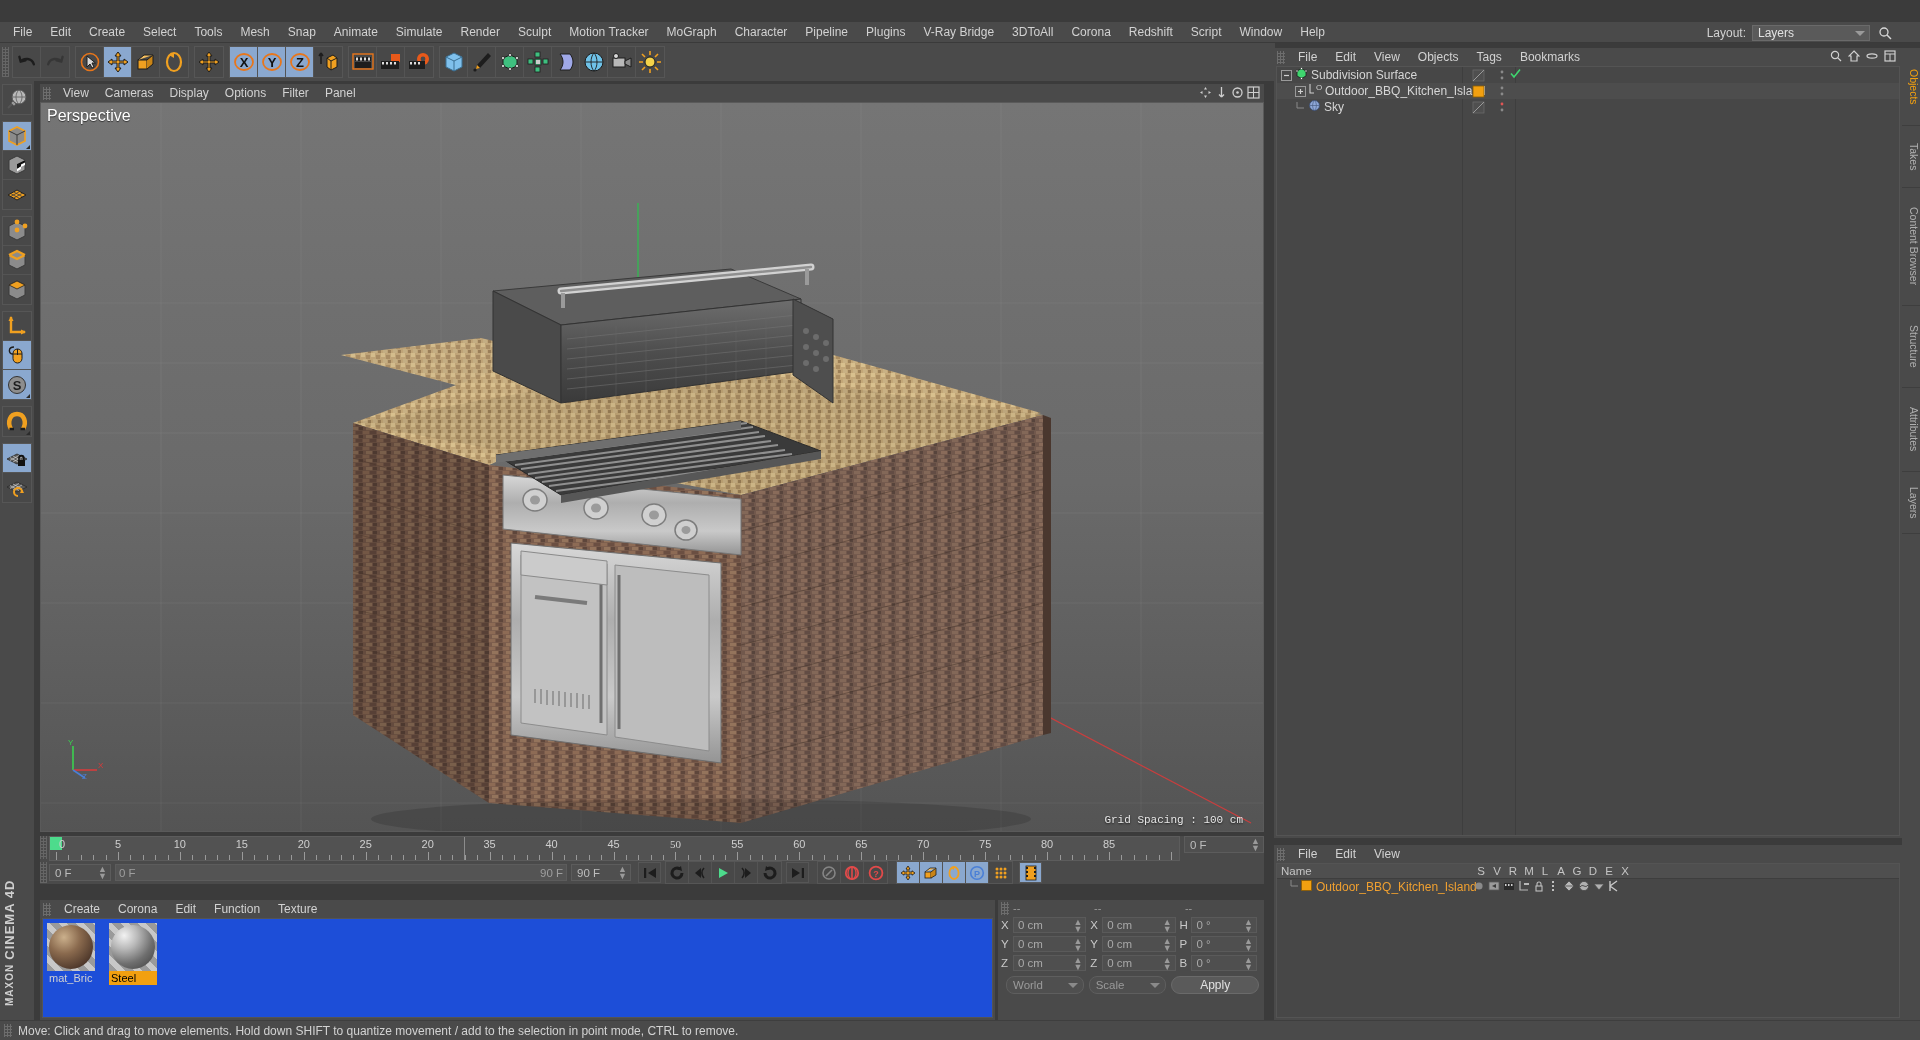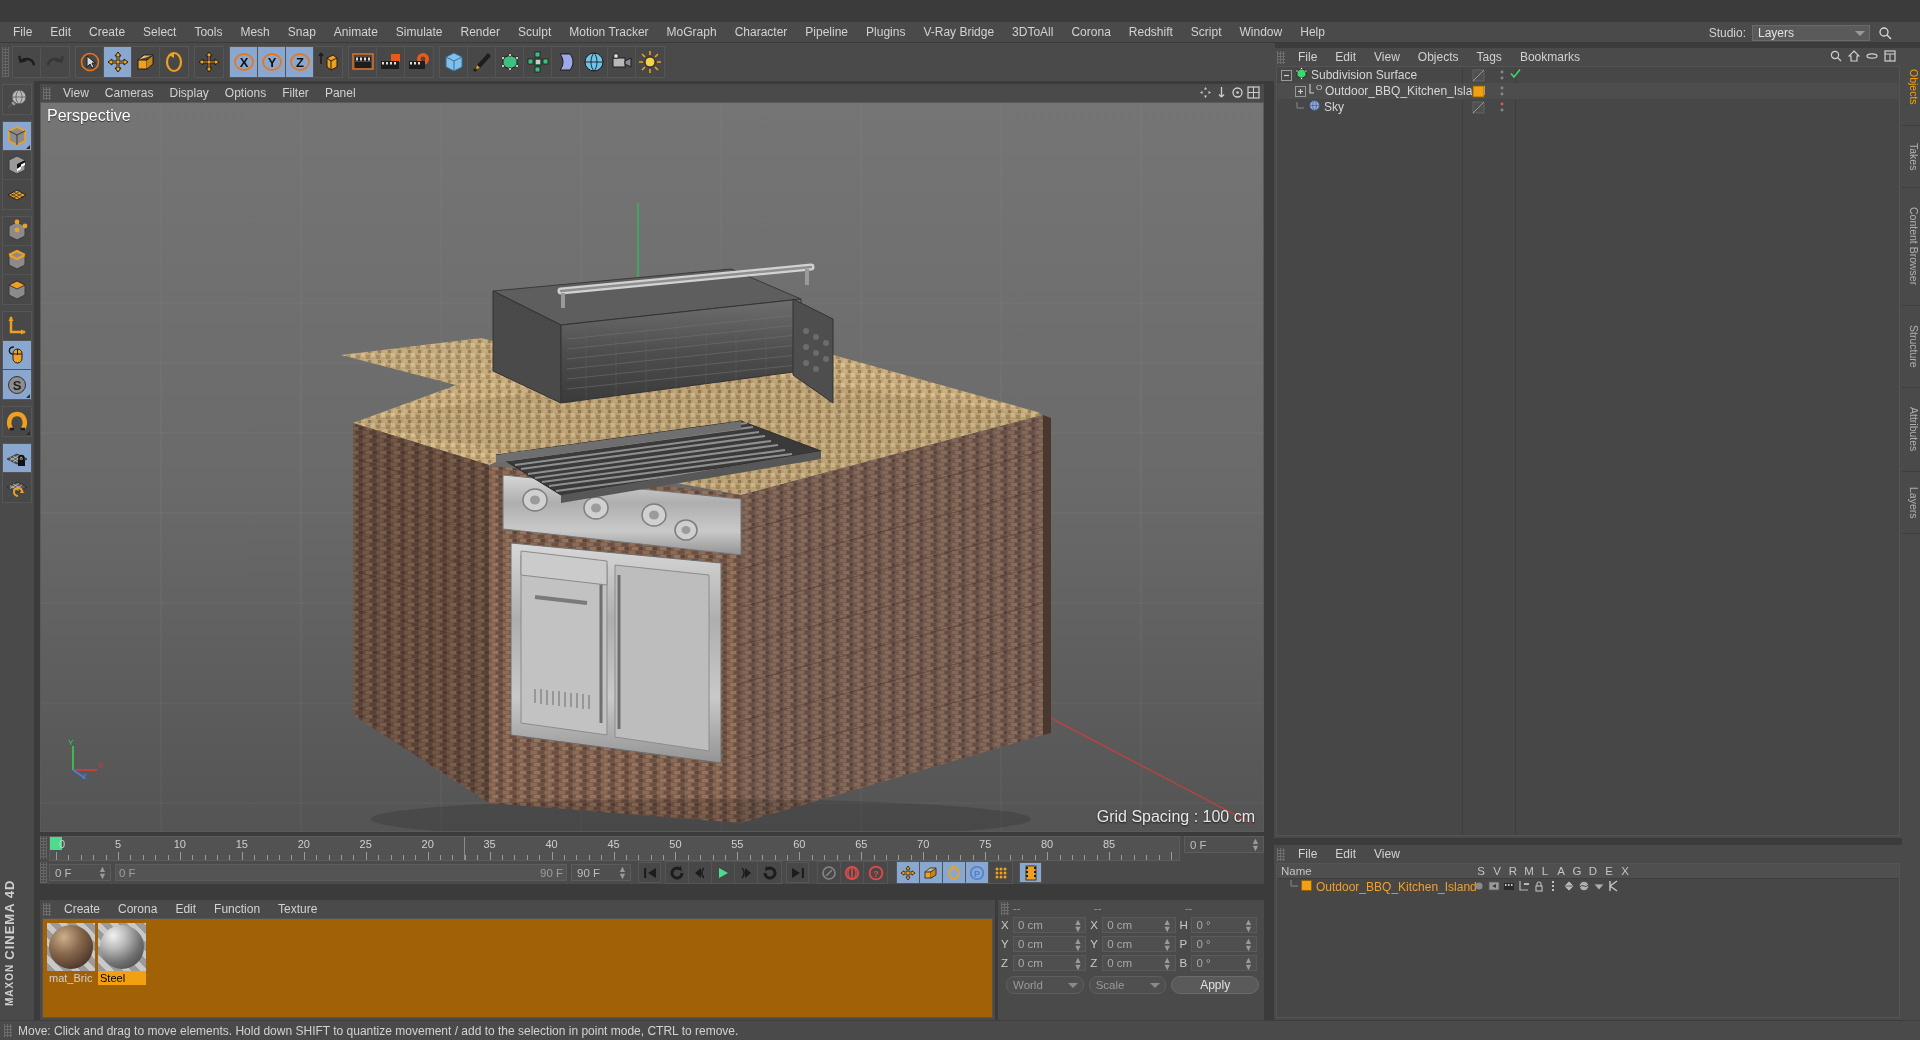--- a/index.html
+++ b/index.html
@@ -130,22 +130,22 @@
   .viewport {
     position: absolute; top: 18px; left: 0; width: 1224px; height: 730px;
     background: linear-gradient(180deg, #6e6e6e 0%, #646464 55%, #565656 100%);
     overflow: hidden; border: 1px solid #5a5a5a;
   }
   .persp-label {
     position: absolute; top: 3px; left: 3px; color: #ffffff; font-size: 16px;
     padding: 1px 5px 1px 3px; z-index: 5; text-shadow: 0 1px 1px rgba(0,0,0,.6);
   }
   .grid-spacing {
-    position: absolute; right: 8px; bottom: 5px; color: #e8e8e8; font-size: 16px;
-    z-index: 5; text-shadow: 0 1px 2px rgba(0,0,0,.7);
+    position: absolute; right: 20px; bottom: 5px; color: #e8e8e8; font-size: 11px;
+    z-index: 5; text-shadow: 0 1px 2px rgba(0,0,0,.7); font-family: Liberation Mono, monospace;
   }
 
   
   .timeline-area { position: absolute; left: 40px; top: 836px; width: 1224px; height: 48px; background: #4a4a4a; }
   .ruler-row { height: 25px; display: flex; align-items: stretch; }
   .ruler {
     position: relative; flex: 1; height: 25px; background: #525252;
     border: 1px solid #5c5c5c; overflow: hidden;
   }
   .ruler .tick { position: absolute; bottom: 0; width: 1px; background: #9a9a9a; }
@@ -171,22 +171,22 @@
   .xgroup { display: flex; border: 1px solid #565656; background: #484848; }
   .xgroup .xbtn { border: none; border-right: 1px solid #545454; }
   .xgroup .xbtn:last-child { border-right: none; }
 
   
   .matman { position: absolute; left: 40px; top: 900px; width: 955px; bottom: 20px; background: #4a4a4a; }
   .panel-menubar { height: 18px; display: flex; align-items: center; background: #4a4a4a; }
   .panel-menubar .mi { padding: 0 9px; font-size: 12px; color: #d2d2d2; line-height: 18px; }
   .mat-body {
     position: absolute; top: 18px; left: 2px; right: 2px; bottom: 2px;
-    background: #a16207; border: 1px solid #545454; padding: 4px;
-    display: flex; gap: 3px; align-items: flex-start;
+    background: #1d4ed8; border: 1px solid #545454; padding: 4px;
+    display: flex; gap: 14px; align-items: flex-start;
   }
   .mat-item { width: 48px; }
   .mat-thumb {
     width: 48px; height: 48px; position: relative;
     background-image: repeating-linear-gradient(45deg,#9a9a9a 0 6px,#c8c8c8 6px 12px);
   }
   .mat-ball { position: absolute; inset: 2px; border-radius: 50%; }
   .mat-name {
     font-size: 11px; text-align: left; padding: 0 2px; white-space: nowrap; overflow: hidden;
     color: #d0d0d0; height: 14px; line-height: 14px;
@@ -293,21 +293,21 @@
     <div class="mi">Plugins</div>
     <div class="mi">V-Ray Bridge</div>
     <div class="mi">3DToAll</div>
     <div class="mi">Corona</div>
     <div class="mi">Redshift</div>
     <div class="mi">Script</div>
     <div class="mi">Window</div>
     <div class="mi">Help</div>
 
     <div class="layout-box">
-      <span class="layout-label">Studio:</span>
+      <span class="layout-label">Layout:</span>
       <div class="layout-select">
         <span>Layers</span>
         <span class="caret"></span>
       </div>
       <span class="layout-search">
         <svg width="14" height="14" viewBox="0 0 14 14">
             <circle cx="6" cy="6" r="4" fill="none" stroke="#d8d8d8" stroke-width="1.3"></circle>
             <path d="M9 9 L13 13" stroke="#d8d8d8" stroke-width="1.5"></path>
           </svg>
       </span>
@@ -937,21 +937,21 @@
           <div class="lbl" style="left: 12px;">0</div>
           <div class="lbl" style="left: 67.9444px;">5</div>
           <div class="lbl" style="left: 129.889px;">10</div>
           <div class="lbl" style="left: 191.833px;">15</div>
           <div class="lbl" style="left: 253.778px;">20</div>
           <div class="lbl" style="left: 315.722px;">25</div>
           <div class="lbl" style="left: 377.667px;">20</div>
           <div class="lbl" style="left: 439.611px;">35</div>
           <div class="lbl" style="left: 501.556px;">40</div>
           <div class="lbl" style="left: 563.5px;">45</div>
-          <div class="lbl" style="left: 625.444px;">50</div>
+          <div class="lbl" style="left: 625.444px; font-family: Liberation Serif, serif;">50</div>
           <div class="lbl" style="left: 687.389px;">55</div>
           <div class="lbl" style="left: 749.333px;">60</div>
           <div class="lbl" style="left: 811.278px;">65</div>
           <div class="lbl" style="left: 873.222px;">70</div>
           <div class="lbl" style="left: 935.167px;">75</div>
           <div class="lbl" style="left: 997.111px;">80</div>
           <div class="lbl" style="left: 1059.06px;">85</div>
           <div class="lbl" style="left: 1161px;">90</div>
         </div>
       <div class="numfield" style="width:80px;margin-left:4px">

